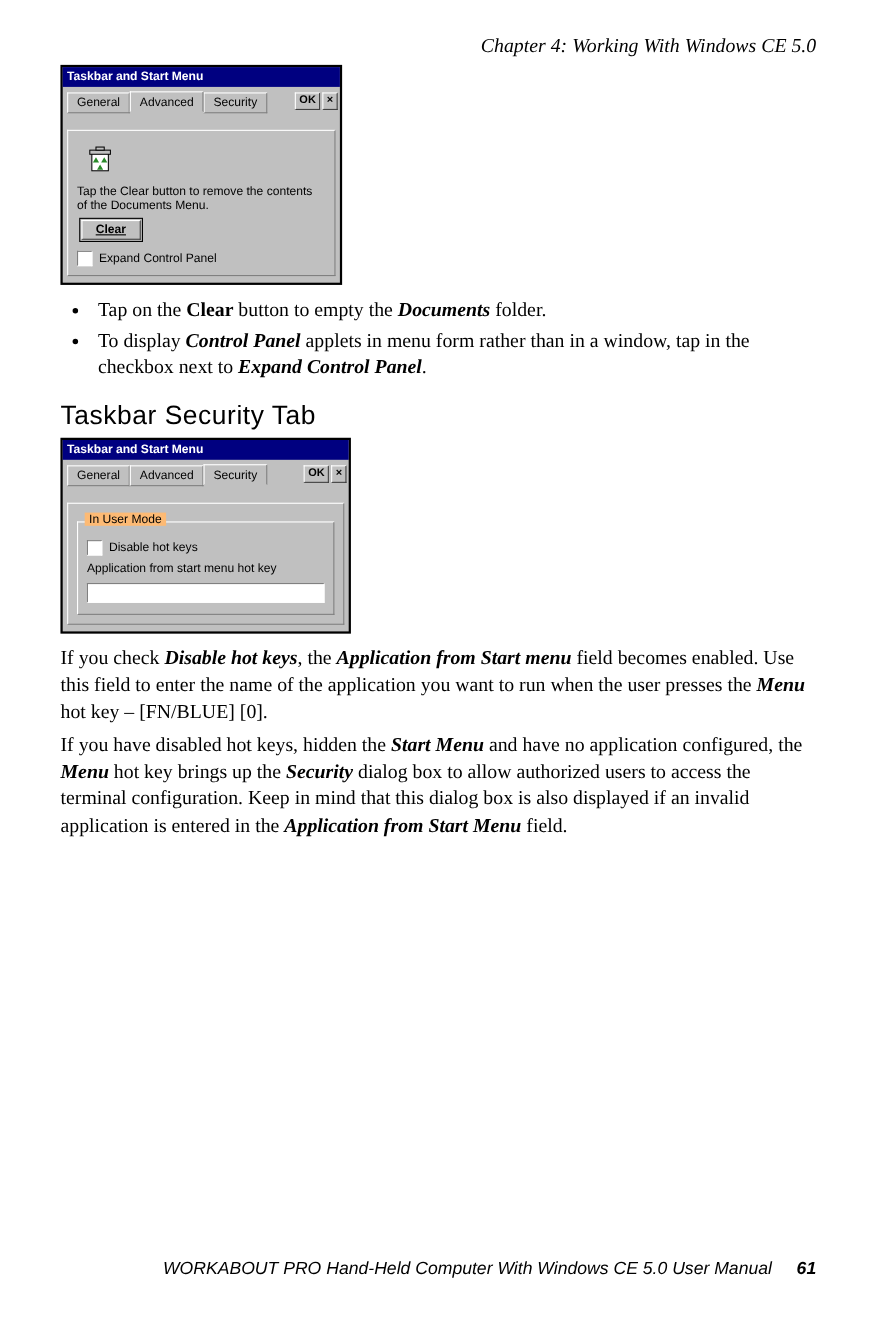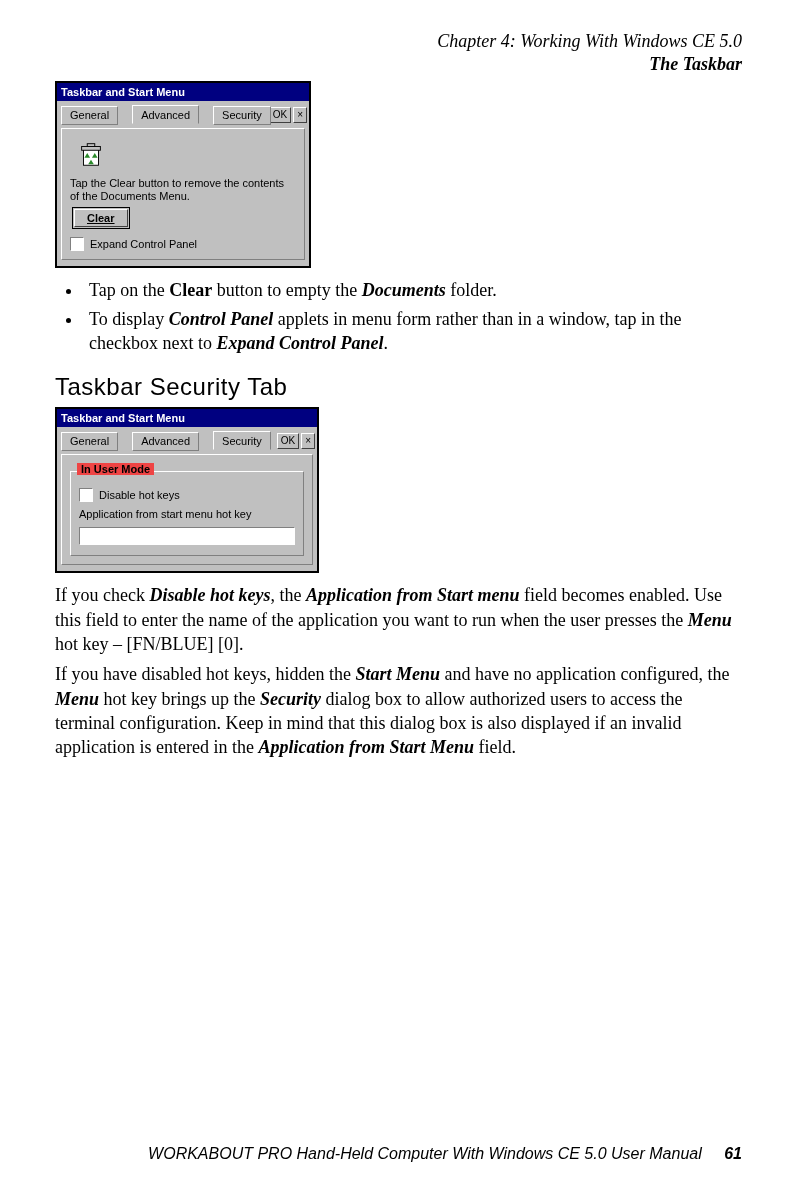--- a/index.html
+++ b/index.html
@@ -51,57 +51,57 @@
     display: flex;
     align-items: center;
     height: 18px;
     padding-left: 4px;
     font-weight: bold;
   }
   .titlebar-spacer { flex: 1; }
   .titlebtn {
     background: #c0c0c0;
     color: #000;
-    font-weight: normal;
+    font-weight: bold;
     font-size: 10px;
     height: 14px;
     line-height: 14px;
     padding: 0 3px;
     margin-right: 2px;
     border-top: 1px solid #fff;
     border-left: 1px solid #fff;
     border-right: 1px solid #404040;
     border-bottom: 1px solid #404040;
     margin-top: 45px;
   }
   .closebtn { font-family: Arial, sans-serif; }
   .tabstrip {
     display: flex;
     padding: 4px 4px 0 4px;
-    gap: 14px;
+    gap: 0;
   }
   .tab {
     background: #c0c0c0;
     border-top: 1px solid #fff;
     border-left: 1px solid #fff;
     border-right: 1px solid #808080;
     border-bottom: 1px solid #808080;
     padding: 2px 8px;
     font-size: 11px;
     position: relative;
     top: 1px;
   }
   .tab.active {
     border-bottom: 1px solid #c0c0c0;
     z-index: 2;
     top: 0;
     padding-top: 3px;
   }
   .tabpanel {
-    margin: 4px 4px 6px 4px;
+    margin: 16px 4px 6px 4px;
     border-top: 1px solid #fff;
     border-left: 1px solid #fff;
     border-right: 1px solid #808080;
     border-bottom: 1px solid #808080;
     padding: 8px;
     background: #c0c0c0;
   }
   .recycle-icon {
     width: 30px;
     height: 30px;
@@ -147,23 +147,23 @@
     border-top-color: #fff;
     border-left-color: #fff;
     position: relative;
     padding: 12px 8px 10px 8px;
     margin-top: 8px;
   }
   .groupbox-legend {
     position: absolute;
     top: -9px;
     left: 6px;
-    background: #ef4444;
+    background: #fdba74;
     padding: 0 4px;
-    font-weight: bold;
+    font-weight: normal;
     font-size: 11px;
   }
   .textinput {
     width: 100%;
     height: 18px;
     box-sizing: border-box;
     background: #fff;
     border-top: 1px solid #808080;
     border-left: 1px solid #808080;
     border-right: 1px solid #fff;
@@ -198,21 +198,20 @@
   }
   .footer .pn { font-weight: bold; font-style: italic; margin-left: 18px; }
 </style>
 </head>
 <body>
 
 <div class="page">
 
   <div class="header-right">
     <div>Chapter 4: Working With Windows CE 5.0</div>
-    <div class="header-title">The Taskbar</div>
   </div>
 
 
   <div class="dialog-wrap">
     <div class="dialog">
       <div class="titlebar">
         <span>Taskbar and Start Menu</span>
         <span class="titlebar-spacer"></span>
         <span class="titlebtn">OK</span>
         <span class="titlebtn closebtn">×</span>

